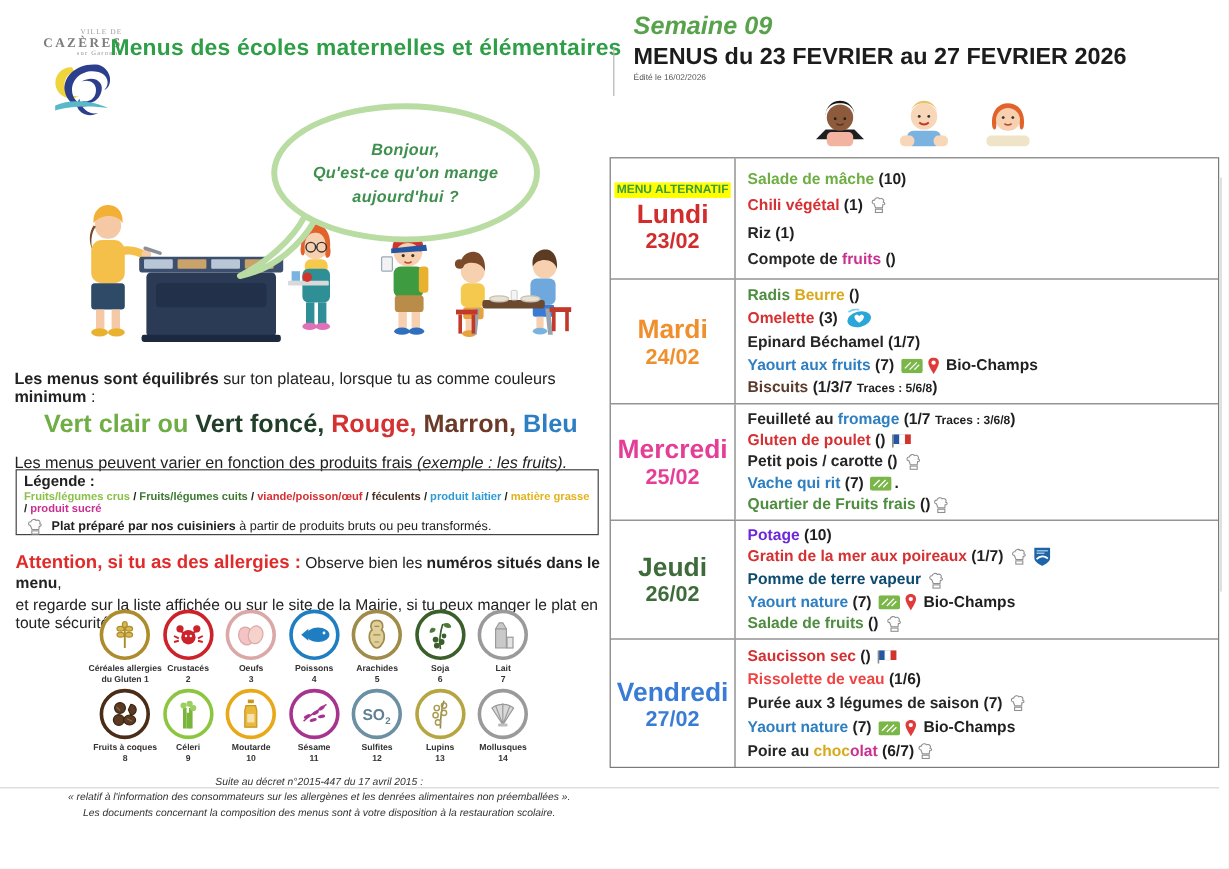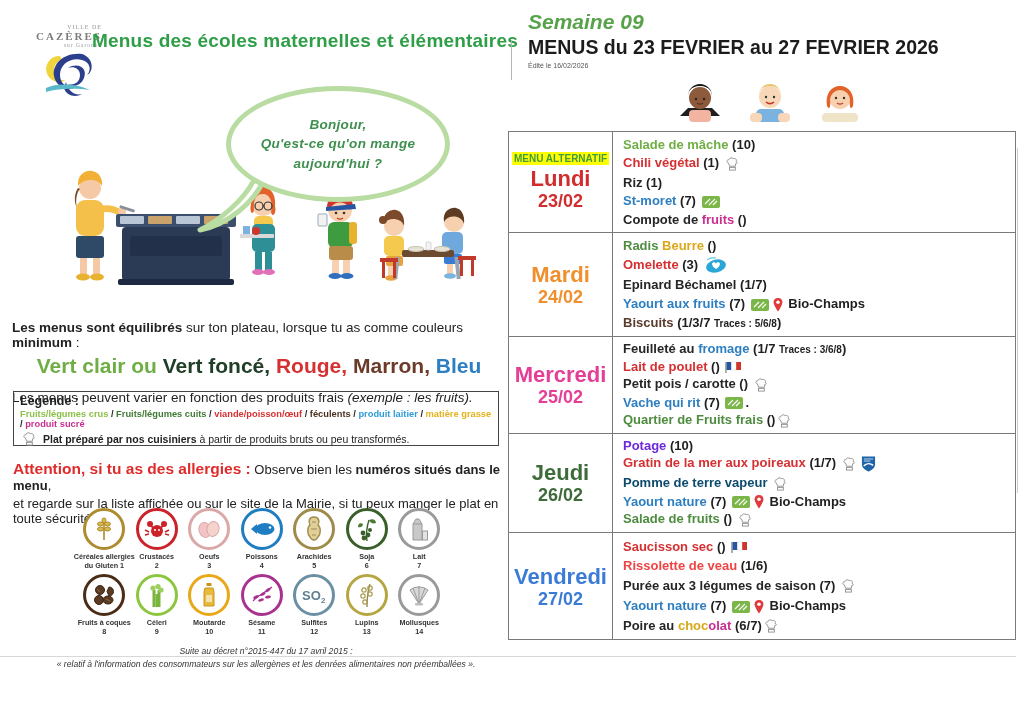--- a/index.html
+++ b/index.html
@@ -17,21 +17,21 @@
   .range{font-size:19.5px;font-weight:bold;color:#1c1c1c;margin-top:2px;}
   .edited{font-size:7px;color:#555;margin-top:3px;}
   .kids-row{position:absolute;left:676px;top:82px;display:flex;gap:22px;}
   
   .bubble{position:absolute;left:226px;top:86px;width:214px;height:106px;border:5px solid #b9dca2;
           border-radius:50%;background:#fff;display:flex;flex-direction:column;align-items:center;justify-content:center;z-index:2;}
   .bubble div{font-size:13.5px;font-weight:bold;font-style:italic;color:#3f8f4f;line-height:1.45;letter-spacing:.3px;}
   .bubble-tail{position:absolute;left:196px;top:178px;z-index:1;}
   .illustration{position:absolute;left:50px;top:158px;}
   
-  .balanced{position:absolute;left:12px;top:320px;width:494px;}
+  .balanced{position:absolute;left:12px;top:308px;width:494px;}
   .b-line1{font-size:13.5px;}
   .b-line2{font-size:21px;font-weight:bold;text-align:center;margin-top:4px;}
   .b-line3{font-size:13.5px;margin-top:12px;}
   
   .legend-box{position:absolute;left:13px;top:391px;width:486px;height:55px;border:1px solid #444;box-sizing:border-box;padding:2px 6px;}
   .legend-title{font-size:12.5px;font-weight:bold;}
   .legend-cats{font-size:9.3px;font-weight:bold;margin-top:1px;}
   .legend-chef{font-size:10.5px;margin-top:2px;display:flex;align-items:center;gap:4px;}
   
   .attention{position:absolute;left:13px;top:460px;width:500px;font-size:13px;}
@@ -461,40 +461,37 @@
           <div>14</div>
         </div>
       </div>
     </div>
 
   <div class="scan-line"></div>
   <div class="scan-edge"></div>
   <div class="decree">
     <div>Suite au décret n°2015-447 du 17 avril 2015 :</div>
     <div>« relatif à l'information des consommateurs sur les allergènes et les denrées alimentaires non préemballées ».</div>
+    <div>Les documents concernant la composition des menus sont à votre disposition à la restauration scolaire.</div>
   </div>
 
   <div class="menu-table">
       <div class="menu-row">
         <div class="day-cell">
           <div class="day-badge" style="color: rgb(63, 155, 63); background: rgb(255, 255, 0);">MENU ALTERNATIF</div>
           <div class="day-name" style="color: rgb(210, 45, 45);">Lundi</div>
           <div class="day-date" style="color: rgb(210, 45, 45);">23/02</div>
         </div>
         <div class="items-cell">
           <div class="menu-item"><span style="color: rgb(111, 174, 68);">Salade de mâche</span><span style="color: rgb(31, 31, 31);"> (10)</span></div>
           <div class="menu-item"><span style="color: rgb(213, 48, 50);">Chili végétal</span><span style="color: rgb(31, 31, 31);"> (1) </span><span class="mi-icon"><svg width="15" height="16" viewBox="0 0 20 21">
                 <path d="M4.5 9 C1.5 9 1.8 4.6 5 4.9 C5.6 2 9.4 1.4 10.8 3.4 C13.8 2.2 16.3 4.6 14.8 7.2 C17.4 7.6 16.6 10.4 14.2 10 L13.8 13.5 H6.2 Z" fill="#fdfdfd" stroke="#8f8f8f" stroke-width="1.2"></path>
                 <rect x="6" y="15" width="7.8" height="3.6" fill="#fdfdfd" stroke="#8f8f8f" stroke-width="1.2"></rect>
               </svg></span></div>
           <div class="menu-item"><span style="color: rgb(38, 38, 38);">Riz</span><span style="color: rgb(31, 31, 31);"> (1)</span></div>
-          <div class="menu-item"><span style="color: rgb(46, 127, 194);">St-moret</span><span style="color: rgb(31, 31, 31);"> (7) </span><span class="mi-icon"><svg width="18" height="12" viewBox="0 0 18 12">
-                <rect width="18" height="12" rx="2" fill="#7ab648"></rect>
-                <path d="M3 8 L8 3 M7 9 L13 3 M11 9 L15 5" stroke="#ffffff" stroke-width="1.1"></path>
-              </svg></span></div>
           <div class="menu-item"><span style="color: rgb(38, 38, 38);">Compote de </span><span style="color: rgb(201, 48, 143);">fruits</span><span style="color: rgb(31, 31, 31);"> ()</span></div>
         </div>
       </div>
       <div class="menu-row">
         <div class="day-cell">
           <div class="day-name" style="color: rgb(239, 143, 45);">Mardi</div>
           <div class="day-date" style="color: rgb(239, 143, 45);">24/02</div>
         </div>
         <div class="items-cell">
           <div class="menu-item"><span style="color: rgb(78, 140, 63);">Radis</span><span style="color: rgb(217, 169, 26);"> Beurre</span><span style="color: rgb(31, 31, 31);"> ()</span></div>
@@ -514,21 +511,21 @@
           <div class="menu-item"><span style="color: rgb(90, 59, 46);">Biscuits</span><span style="color: rgb(31, 31, 31);"> (1/3/7 </span><span class="sm" style="color: rgb(31, 31, 31);">Traces : 5/6/8</span><span style="color: rgb(31, 31, 31);">)</span></div>
         </div>
       </div>
       <div class="menu-row">
         <div class="day-cell">
           <div class="day-name" style="color: rgb(228, 62, 150);">Mercredi</div>
           <div class="day-date" style="color: rgb(228, 62, 150);">25/02</div>
         </div>
         <div class="items-cell">
           <div class="menu-item"><span style="color: rgb(38, 38, 38);">Feuilleté au </span><span style="color: rgb(46, 127, 194);">fromage</span><span style="color: rgb(31, 31, 31);"> (1/7 </span><span class="sm" style="color: rgb(31, 31, 31);">Traces : 3/6/8</span><span style="color: rgb(31, 31, 31);">)</span></div>
-          <div class="menu-item"><span style="color: rgb(213, 48, 50);">Lait de poulet</span><span style="color: rgb(31, 31, 31);"> () </span><span class="mi-icon"><svg width="17" height="13" viewBox="0 0 17 13">
+          <div class="menu-item"><span style="color: rgb(213, 48, 50);">Gluten de poulet</span><span style="color: rgb(31, 31, 31);"> () </span><span class="mi-icon"><svg width="17" height="13" viewBox="0 0 17 13">
                 <path d="M1 12 V1" stroke="#8a8a8a" stroke-width="1.4"></path>
                 <rect x="1.6" y="1" width="4.8" height="8" fill="#2456a4"></rect>
                 <rect x="6.4" y="1" width="4.8" height="8" fill="#ffffff" stroke="#cccccc" stroke-width="0.4"></rect>
                 <rect x="11.2" y="1" width="4.8" height="8" fill="#d0342c"></rect>
               </svg></span></div>
           <div class="menu-item"><span style="color: rgb(38, 38, 38);">Petit pois / carotte</span><span style="color: rgb(31, 31, 31);"> () </span><span class="mi-icon"><svg width="15" height="16" viewBox="0 0 20 21">
                 <path d="M4.5 9 C1.5 9 1.8 4.6 5 4.9 C5.6 2 9.4 1.4 10.8 3.4 C13.8 2.2 16.3 4.6 14.8 7.2 C17.4 7.6 16.6 10.4 14.2 10 L13.8 13.5 H6.2 Z" fill="#fdfdfd" stroke="#8f8f8f" stroke-width="1.2"></path>
                 <rect x="6" y="15" width="7.8" height="3.6" fill="#fdfdfd" stroke="#8f8f8f" stroke-width="1.2"></rect>
               </svg></span></div>
           <div class="menu-item"><span style="color: rgb(46, 127, 194);">Vache qui rit</span><span style="color: rgb(31, 31, 31);"> (7) </span><span class="mi-icon"><svg width="18" height="12" viewBox="0 0 18 12">

